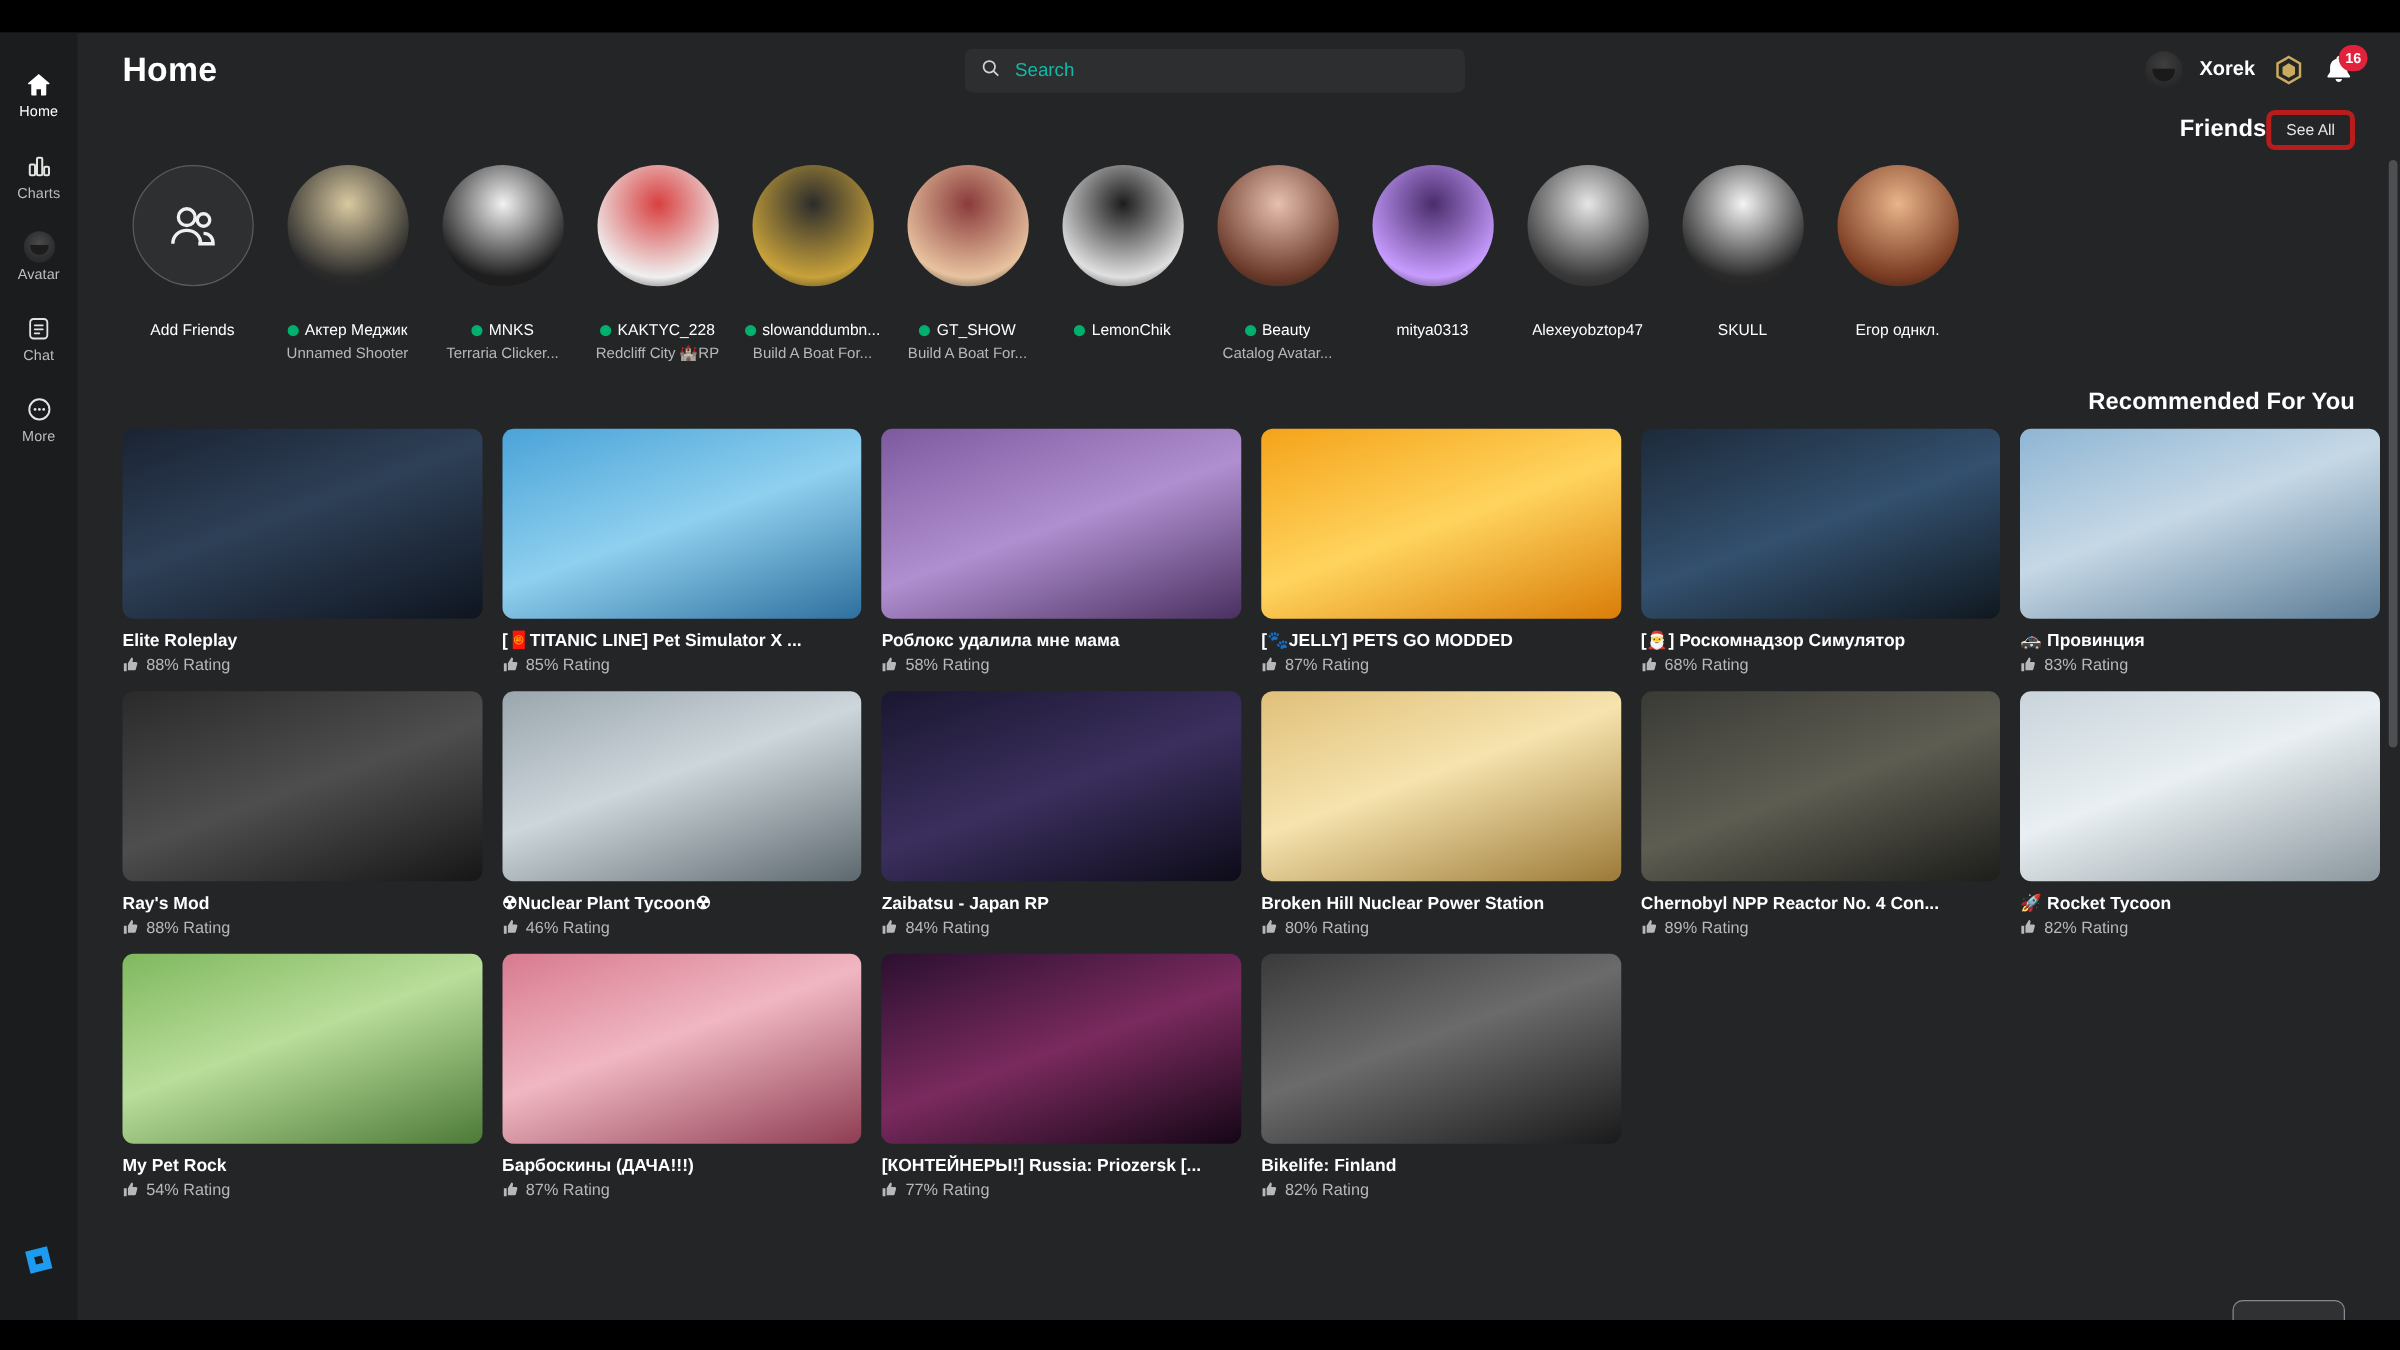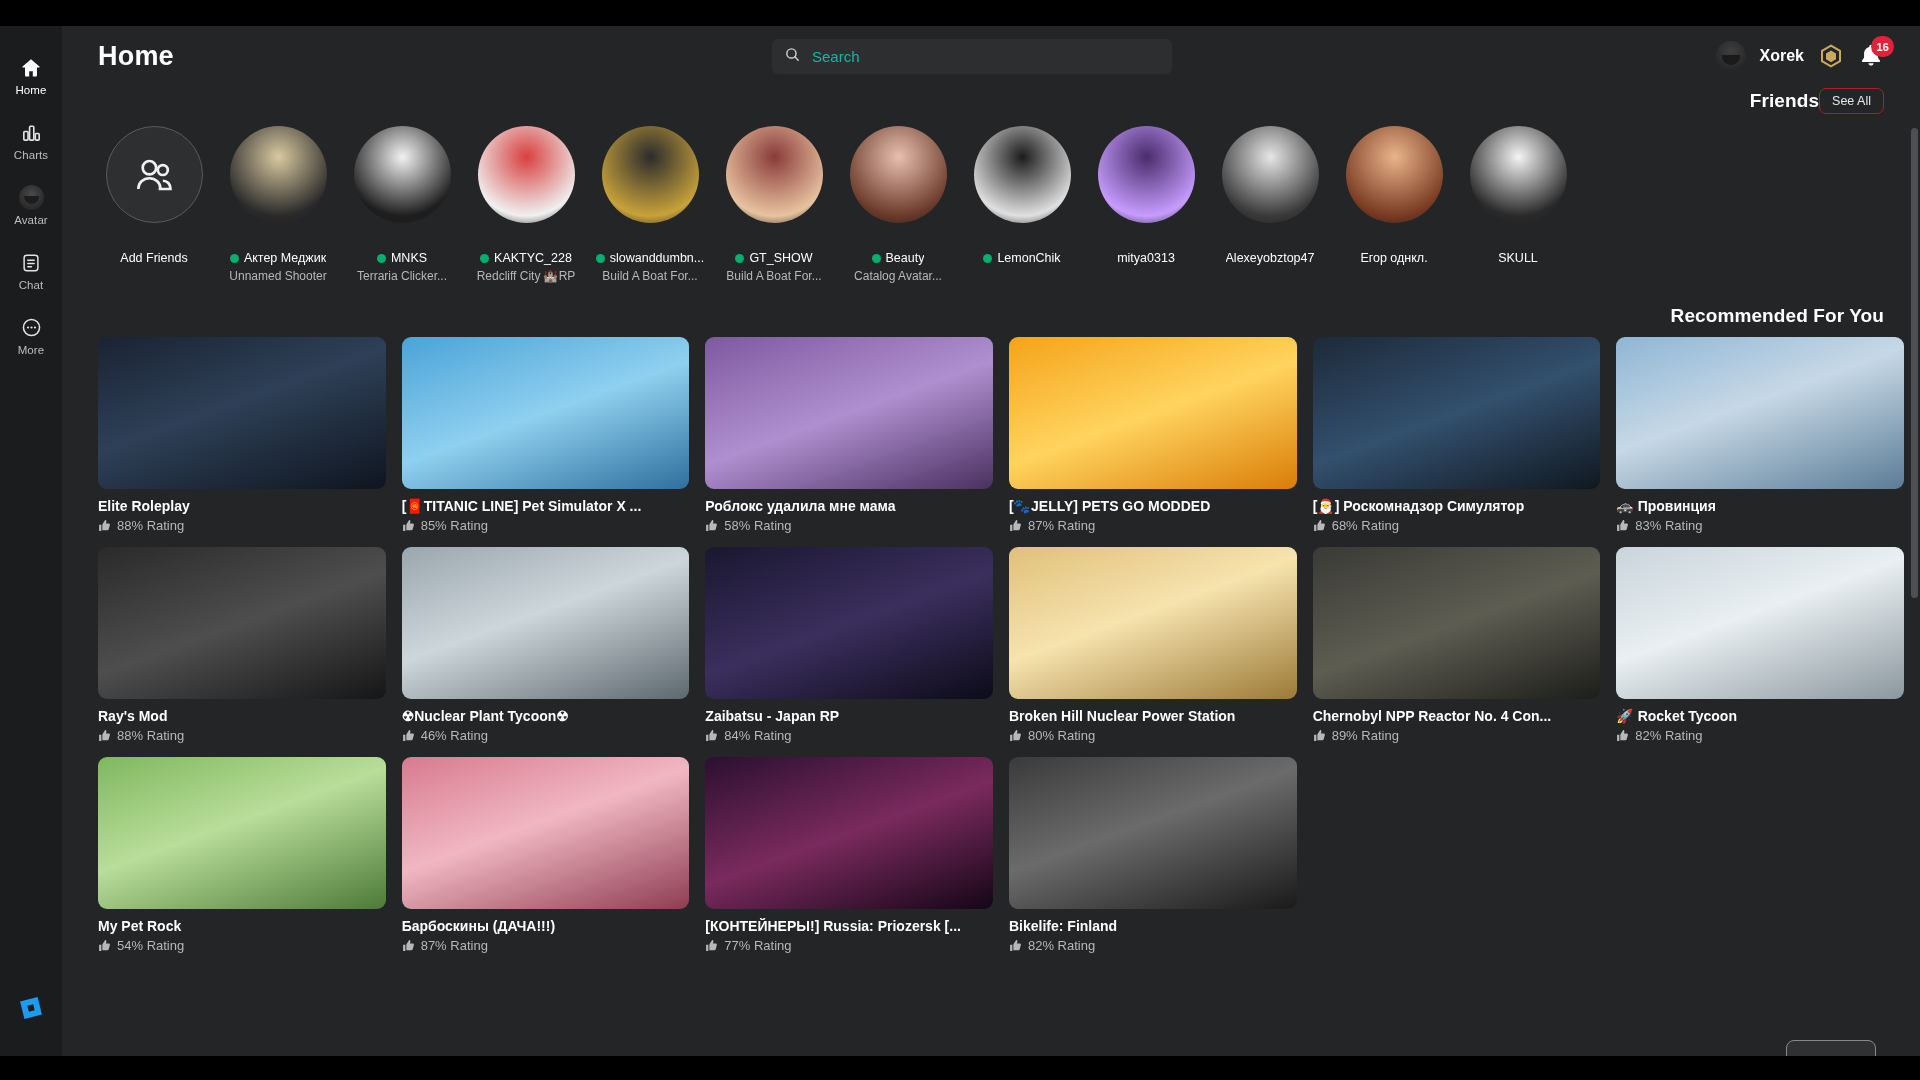--- a/index.html
+++ b/index.html
@@ -121,21 +121,21 @@
   }
   .section-head {
     display: flex; align-items: center; justify-content: flex-end;
     padding: 0 36px 0 36px;
   }
   .section-title {
     font-size: 19px; font-weight: bold; color: #fff;
     letter-spacing: .1px;
   }
   .see-all {
-    border: 1px solid #b91c1c; border-radius: 7px;
+    border: 4px solid #b91c1c; border-radius: 7px;
     color: #e6e6e6; font-size: 12.5px;
     padding: 5px 12px; cursor: pointer; background: transparent;
   }
 
   
   .friends-row {
     display: flex; padding: 12px 30px 0 30px; gap: 0;
   }
   .friend {
     width: 124px; display: flex; flex-direction: column; align-items: center;
@@ -367,67 +367,67 @@
               <div class="fav" style="background:radial-gradient(circle at 50% 32%, #8a3b3b 0%, #e8c3a0 72%, #1c1c1c 100%)"></div>
             </div>
             <div class="fname">
               <span class="dot"></span>
               <span>GT_SHOW</span>
             </div>
             <div class="fgame">Build A Boat For...</div>
           </div>
           <div class="friend">
             <div class="fav-wrap">
+              <div class="fav" style="background:radial-gradient(circle at 50% 32%, #1c1c1c 0%, #e0e0e0 72%, #1c1c1c 100%)"></div>
+            </div>
+            <div class="fname">
+              <span class="dot"></span>
+              <span>LemonChik</span>
+            </div>
+          </div>
+          <div class="friend">
+            <div class="fav-wrap">
               <div class="fav" style="background:radial-gradient(circle at 50% 32%, #e7c0b0 0%, #6b3a2a 72%, #1c1c1c 100%)"></div>
             </div>
             <div class="fname">
               <span class="dot"></span>
               <span>Beauty</span>
             </div>
             <div class="fgame">Catalog Avatar...</div>
           </div>
           <div class="friend">
             <div class="fav-wrap">
-              <div class="fav" style="background:radial-gradient(circle at 50% 32%, #1c1c1c 0%, #e0e0e0 72%, #1c1c1c 100%)"></div>
-            </div>
-            <div class="fname">
-              <span class="dot"></span>
-              <span>LemonChik</span>
-            </div>
-          </div>
-          <div class="friend">
-            <div class="fav-wrap">
               <div class="fav" style="background:radial-gradient(circle at 50% 32%, #4a2d6b 0%, #c79cff 72%, #1c1c1c 100%)"></div>
             </div>
             <div class="fname">
               <span>mitya0313</span>
             </div>
           </div>
           <div class="friend">
             <div class="fav-wrap">
               <div class="fav" style="background:radial-gradient(circle at 50% 32%, #e6e6e6 0%, #3a3a3a 72%, #1c1c1c 100%)"></div>
             </div>
             <div class="fname">
               <span>Alexeyobztop47</span>
             </div>
           </div>
           <div class="friend">
             <div class="fav-wrap">
+              <div class="fav" style="background:radial-gradient(circle at 50% 32%, #f4f4f4 0%, #2a2a2a 72%, #1c1c1c 100%)"></div>
+            </div>
+            <div class="fname">
+              <span>SKULL</span>
+            </div>
+          </div>
+          <div class="friend">
+            <div class="fav-wrap">
               <div class="fav" style="background:radial-gradient(circle at 50% 32%, #e8b48a 0%, #7a3b22 72%, #1c1c1c 100%)"></div>
             </div>
             <div class="fname">
               <span>Егор однкл.</span>
-            </div>
-          </div>
-          <div class="friend">
-            <div class="fav-wrap">
-              <div class="fav" style="background:radial-gradient(circle at 50% 32%, #f4f4f4 0%, #2a2a2a 72%, #1c1c1c 100%)"></div>
-            </div>
-            <div class="fname">
-              <span>SKULL</span>
             </div>
           </div>
         </div>
 
       <div class="section-head" style="margin-top:22px;">
         <span class="section-title">Recommended For You</span>
       </div>
 
       <div class="grid" id="game-grid">
           <div class="card">

